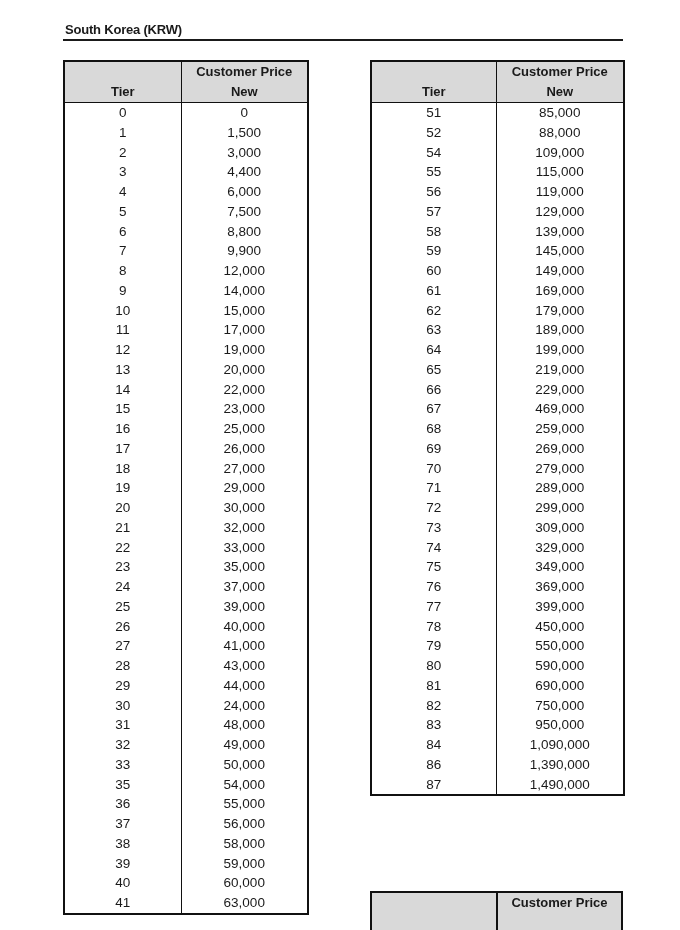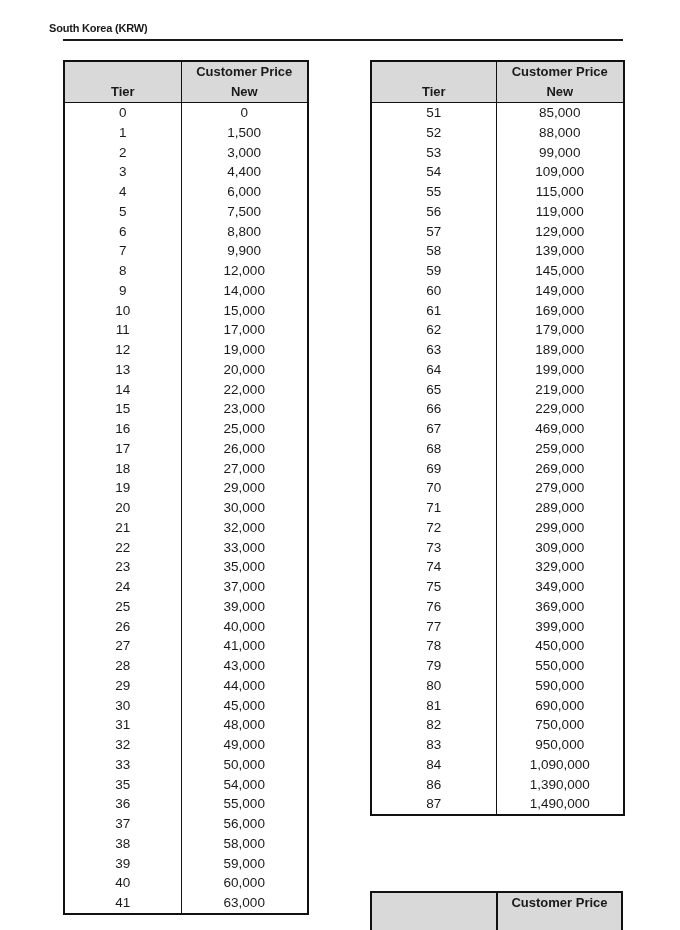--- a/index.html
+++ b/index.html
@@ -1,18 +1,18 @@
 <!DOCTYPE html>
 <html><head>
 <meta charset="utf-8">
 <style>
   html, body { margin:0; padding:0; background:#ffffff; }
   body { width:680px; height:930px; position:relative; overflow:hidden;
          font-family:"Liberation Sans", sans-serif; color:#1a1a1a; }
-  .title { position:absolute; left:49px; top:22px; font-size:11px; font-weight:bold; letter-spacing:-0.2px; }
+  .title { position:absolute; left:65px; top:22px; font-size:13px; font-weight:bold; letter-spacing:-0.2px; }
   .rule { position:absolute; left:63px; top:39px; width:560px; height:2px; background:#1a1a1a; }
   table.price { position:absolute; border-collapse:collapse; border:2px solid #111; table-layout:fixed; }
   table.price th { background:#d9d9d9; font-weight:bold; font-size:13px; border:1.5px solid #111; vertical-align:bottom; padding:0; line-height:20px; }
   table.price th.tier-h { border-right:1.5px solid #111; }
   table.price td { font-size:13.5px; text-align:center; padding:0; height:19.75px; line-height:19.75px; border-left:1.5px solid #111; border-right:1.5px solid #111; }
   .th-price span { display:block; }
   #left-table { left:63px; top:60px; width:244px; }
   #right-table { left:370px; top:60px; width:253px; }
   #left-table col.c1 { width:117px; } #left-table col.c2 { width:127px; }
   #right-table col.c1 { width:125px; } #right-table col.c2 { width:128px; }
@@ -157,21 +157,21 @@
       <tr>
         <td>28</td>
         <td>43,000</td>
       </tr>
       <tr>
         <td>29</td>
         <td>44,000</td>
       </tr>
       <tr>
         <td>30</td>
-        <td>45,000</td>
+        <td>24,000</td>
       </tr>
       <tr>
         <td>31</td>
         <td>48,000</td>
       </tr>
       <tr>
         <td>32</td>
         <td>49,000</td>
       </tr>
       <tr>
@@ -226,24 +226,20 @@
   <tbody>
       <tr>
         <td>51</td>
         <td>85,000</td>
       </tr>
       <tr>
         <td>52</td>
         <td>88,000</td>
       </tr>
       <tr>
-        <td>53</td>
-        <td>99,000</td>
-      </tr>
-      <tr>
         <td>54</td>
         <td>109,000</td>
       </tr>
       <tr>
         <td>55</td>
         <td>115,000</td>
       </tr>
       <tr>
         <td>56</td>
         <td>119,000</td>

